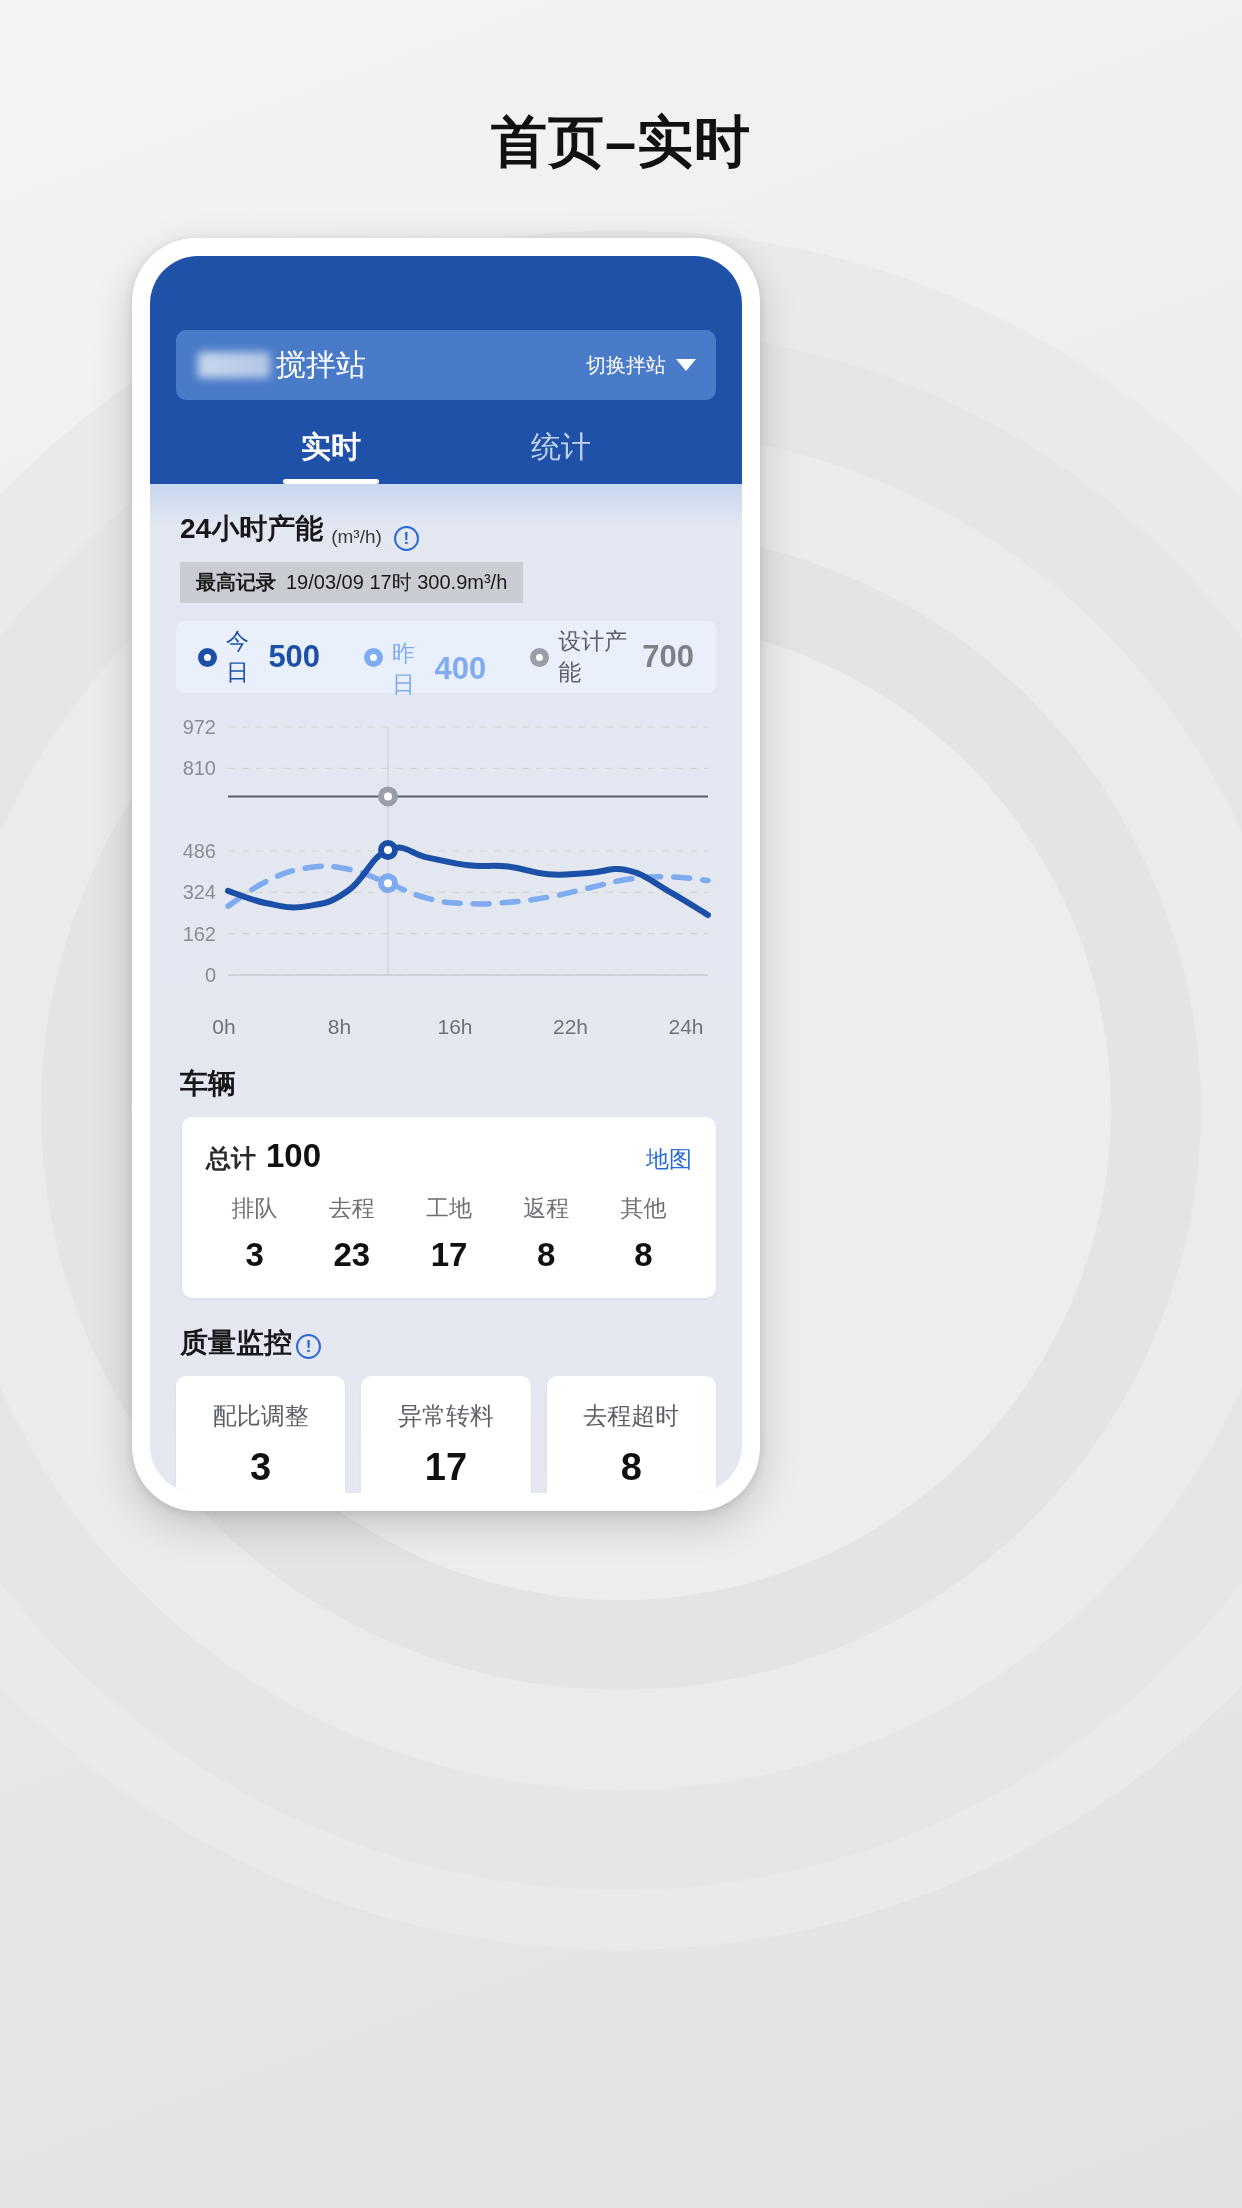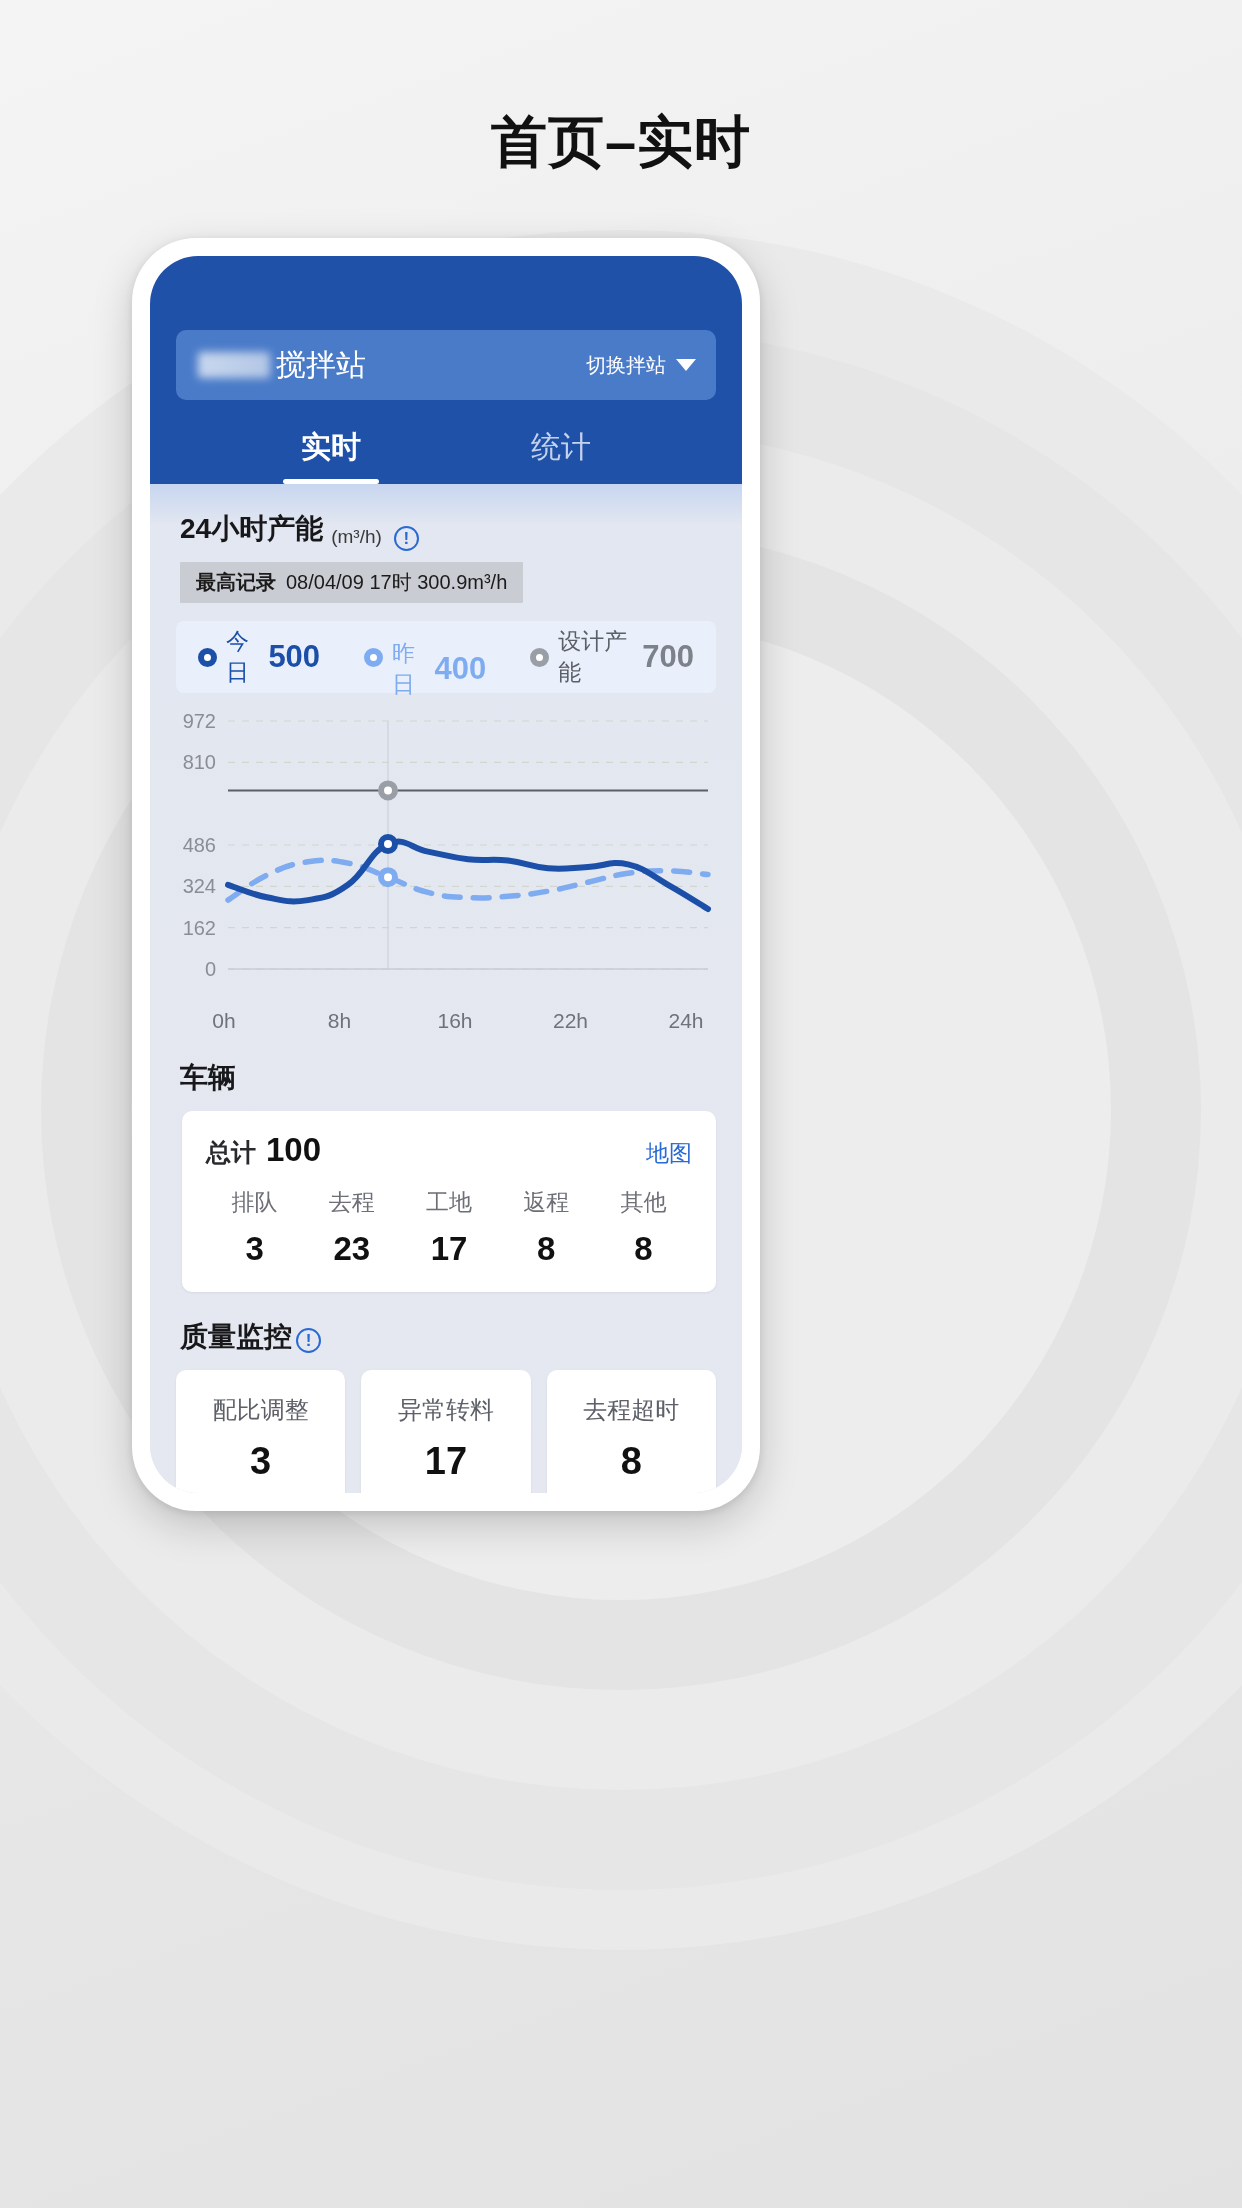--- a/index.html
+++ b/index.html
@@ -154,21 +154,21 @@
   .dot.design { border:6px solid #9a9ea6; }
   .lg-label { font-size:23px; }
   .lg-value { font-size:31px; font-weight:700; }
   .today-col  { color:#1b4fa8; }
   .yest-col   { color:#7fabf0;margin-top:23px; }
   .design-col { color:#7d8189; }
   .design-lab { color:#5b5f66; }
 
   
   .chart-area {
-    margin: 14px 0 0 0;
+    margin: 20px 0 0 0;
     padding: 0 26px 0 26px;
     height: 300px;
     position:relative;
   }
   .chart-svg { display:block; width:100%; height:300px; }
   .axis-label { fill:#8a8d94; font-size:20px; font-family:"Liberation Sans", sans-serif; }
   .xaxis-row {
     display:flex; padding: 2px 26px 0 44px;
     justify-content: space-between;
     color:#6f7279; font-size:21px;
@@ -249,21 +249,21 @@
 
       
       <div class="section-title">
         <span class="st-main">24小时产能</span>
         <span class="st-unit">(m³/h)</span>
         <span class="info-icon">!</span>
       </div>
 
       <div class="record-badge">
         <span class="rb-label">最高记录</span>
-        <span>08/04/09 17时 300.9m³/h</span>
+        <span>19/03/09 17时 300.9m³/h</span>
       </div>
 
       
       <div class="legend">
         <div class="lg-item">
           <span class="dot today"></span>
           <span class="lg-label today-col">今日</span>
           <span class="lg-value today-col">500</span>
         </div>
         <div class="lg-item">

